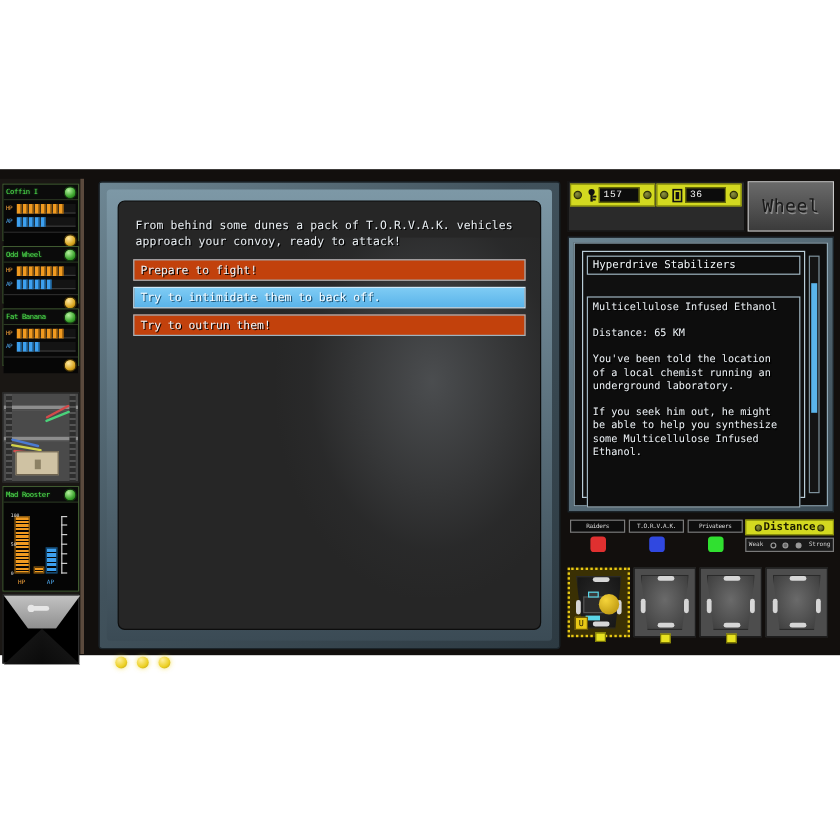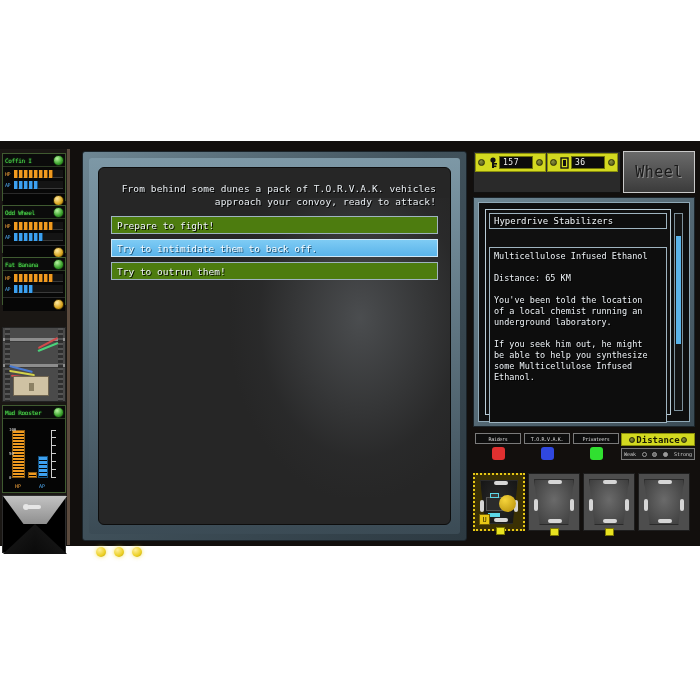--- a/index.html
+++ b/index.html
@@ -142,21 +142,20 @@
   #center {
     position: absolute; left: 82px; top: 10px;
     width: 385px; height: 390px;
   }
   #dlgFrameOuter {
     position: absolute; inset: 0;
     background: linear-gradient(135deg,#6e8794,#41525c 45%,#2d3a42);
     border: 1px solid #1b242a;
     border-radius: 3px;
     padding: 4px;
-    text-align: right;
   }
   #dlgFrameInner {
     position: absolute; left: 6px; top: 6px; right: 6px; bottom: 6px;
     background: linear-gradient(#7d98a6,#3b4b55);
     border-radius: 3px;
     padding: 3px;
   }
   #dlgBody {
     position: absolute; left: 9px; top: 9px; right: 9px; bottom: 9px;
     background: #262626;
@@ -179,21 +178,21 @@
     text-shadow: 1px 1px 0 #000;
   }
   .choice {
     position: relative;
     margin: 5px 12px 0 12px;
     height: 18px;
     display: flex; align-items: center;
     padding-left: 5px;
     font-size: 9.5px;
     color: #eef3f7;
-    background: #4d7c0f;
+    background: #c2410c;
     border: 1px solid #9fb4c0;
     text-shadow: 1px 1px 0 #000;
   }
   .choice.sel {
     background: linear-gradient(#7ecbf4,#5ab4ea);
     color: #f6fbff;
     border-color: #cfe8f8;
     text-shadow: 1px 1px 0 #1b4f70;
   }
   #dots {
@@ -229,20 +228,21 @@
   .res-icon {
     width: 11px; height: 13px; flex: 0 0 auto;
     display: flex; align-items: center; justify-content: center;
   }
   .res-val {
     flex: 1; height: 13px; margin: 0 1px;
     background: #0c0c0c; border: 1px solid #6e7208;
     color: #f2f2f2; font-size: 8px;
     display: flex; align-items: center; padding-left: 3px;
     letter-spacing: 0.5px;
+    font-family: Liberation Mono, monospace;
   }
   #campBtn {
     position: absolute; left: 153px; top: 2px;
     width: 72px; height: 42px;
     background: linear-gradient(#6a6a6a,#3b3b3b);
     border: 1px solid #c9c9c9;
     display: flex; align-items: center; justify-content: center;
     color: #191919; font-size: 15px;
     letter-spacing: 0.5px;
     text-shadow: 1px 1px 0 #8d8d8d;

